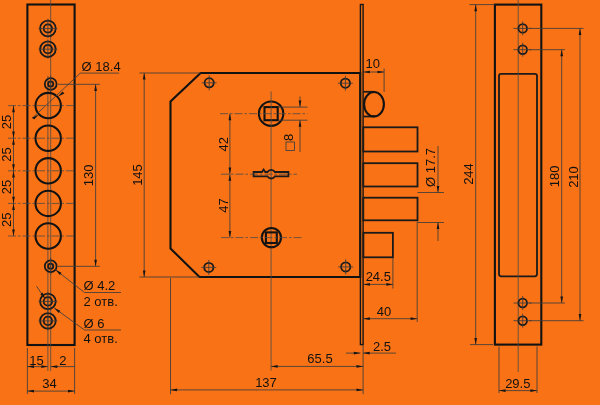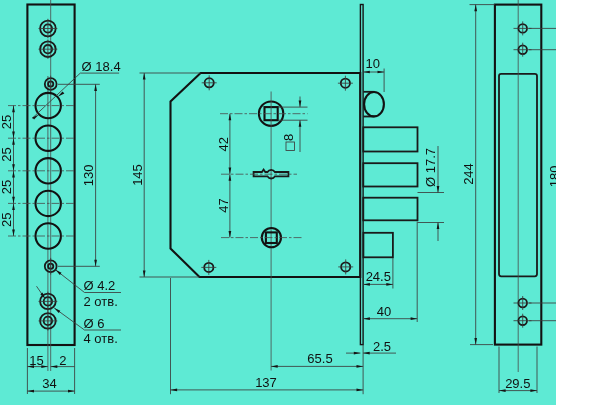--- a/index.html
+++ b/index.html
@@ -1,16 +1,16 @@
 <!DOCTYPE html>
 <html><head>
 <meta charset="utf-8">
 <style>
 html,body{margin:0;padding:0;background:#ffffff;}
-#wrap{width:556px;height:405px;position:relative;background:#5eead4;overflow:hidden;}
+#wrap{width:600px;height:405px;position:relative;background:#f97316;overflow:hidden;}
 svg{display:block;}
 text{font-family:"Liberation Sans",sans-serif;font-size:13px;fill:#111;}
 .thick{stroke:#121212;stroke-width:2.1;fill:none;}
 .med{stroke:#1a1a1a;stroke-width:1.8;fill:none;}
 .thin{stroke:#3c3c3c;stroke-width:0.85;fill:none;}
 .cl{stroke:#4a4a4a;stroke-width:0.8;fill:none;stroke-dasharray:8 2 2.5 2;}
 .clv{stroke:#4a4a4a;stroke-width:0.8;fill:none;}
 .arr{fill:#151515;stroke:none;}
 </style>
 </head>

